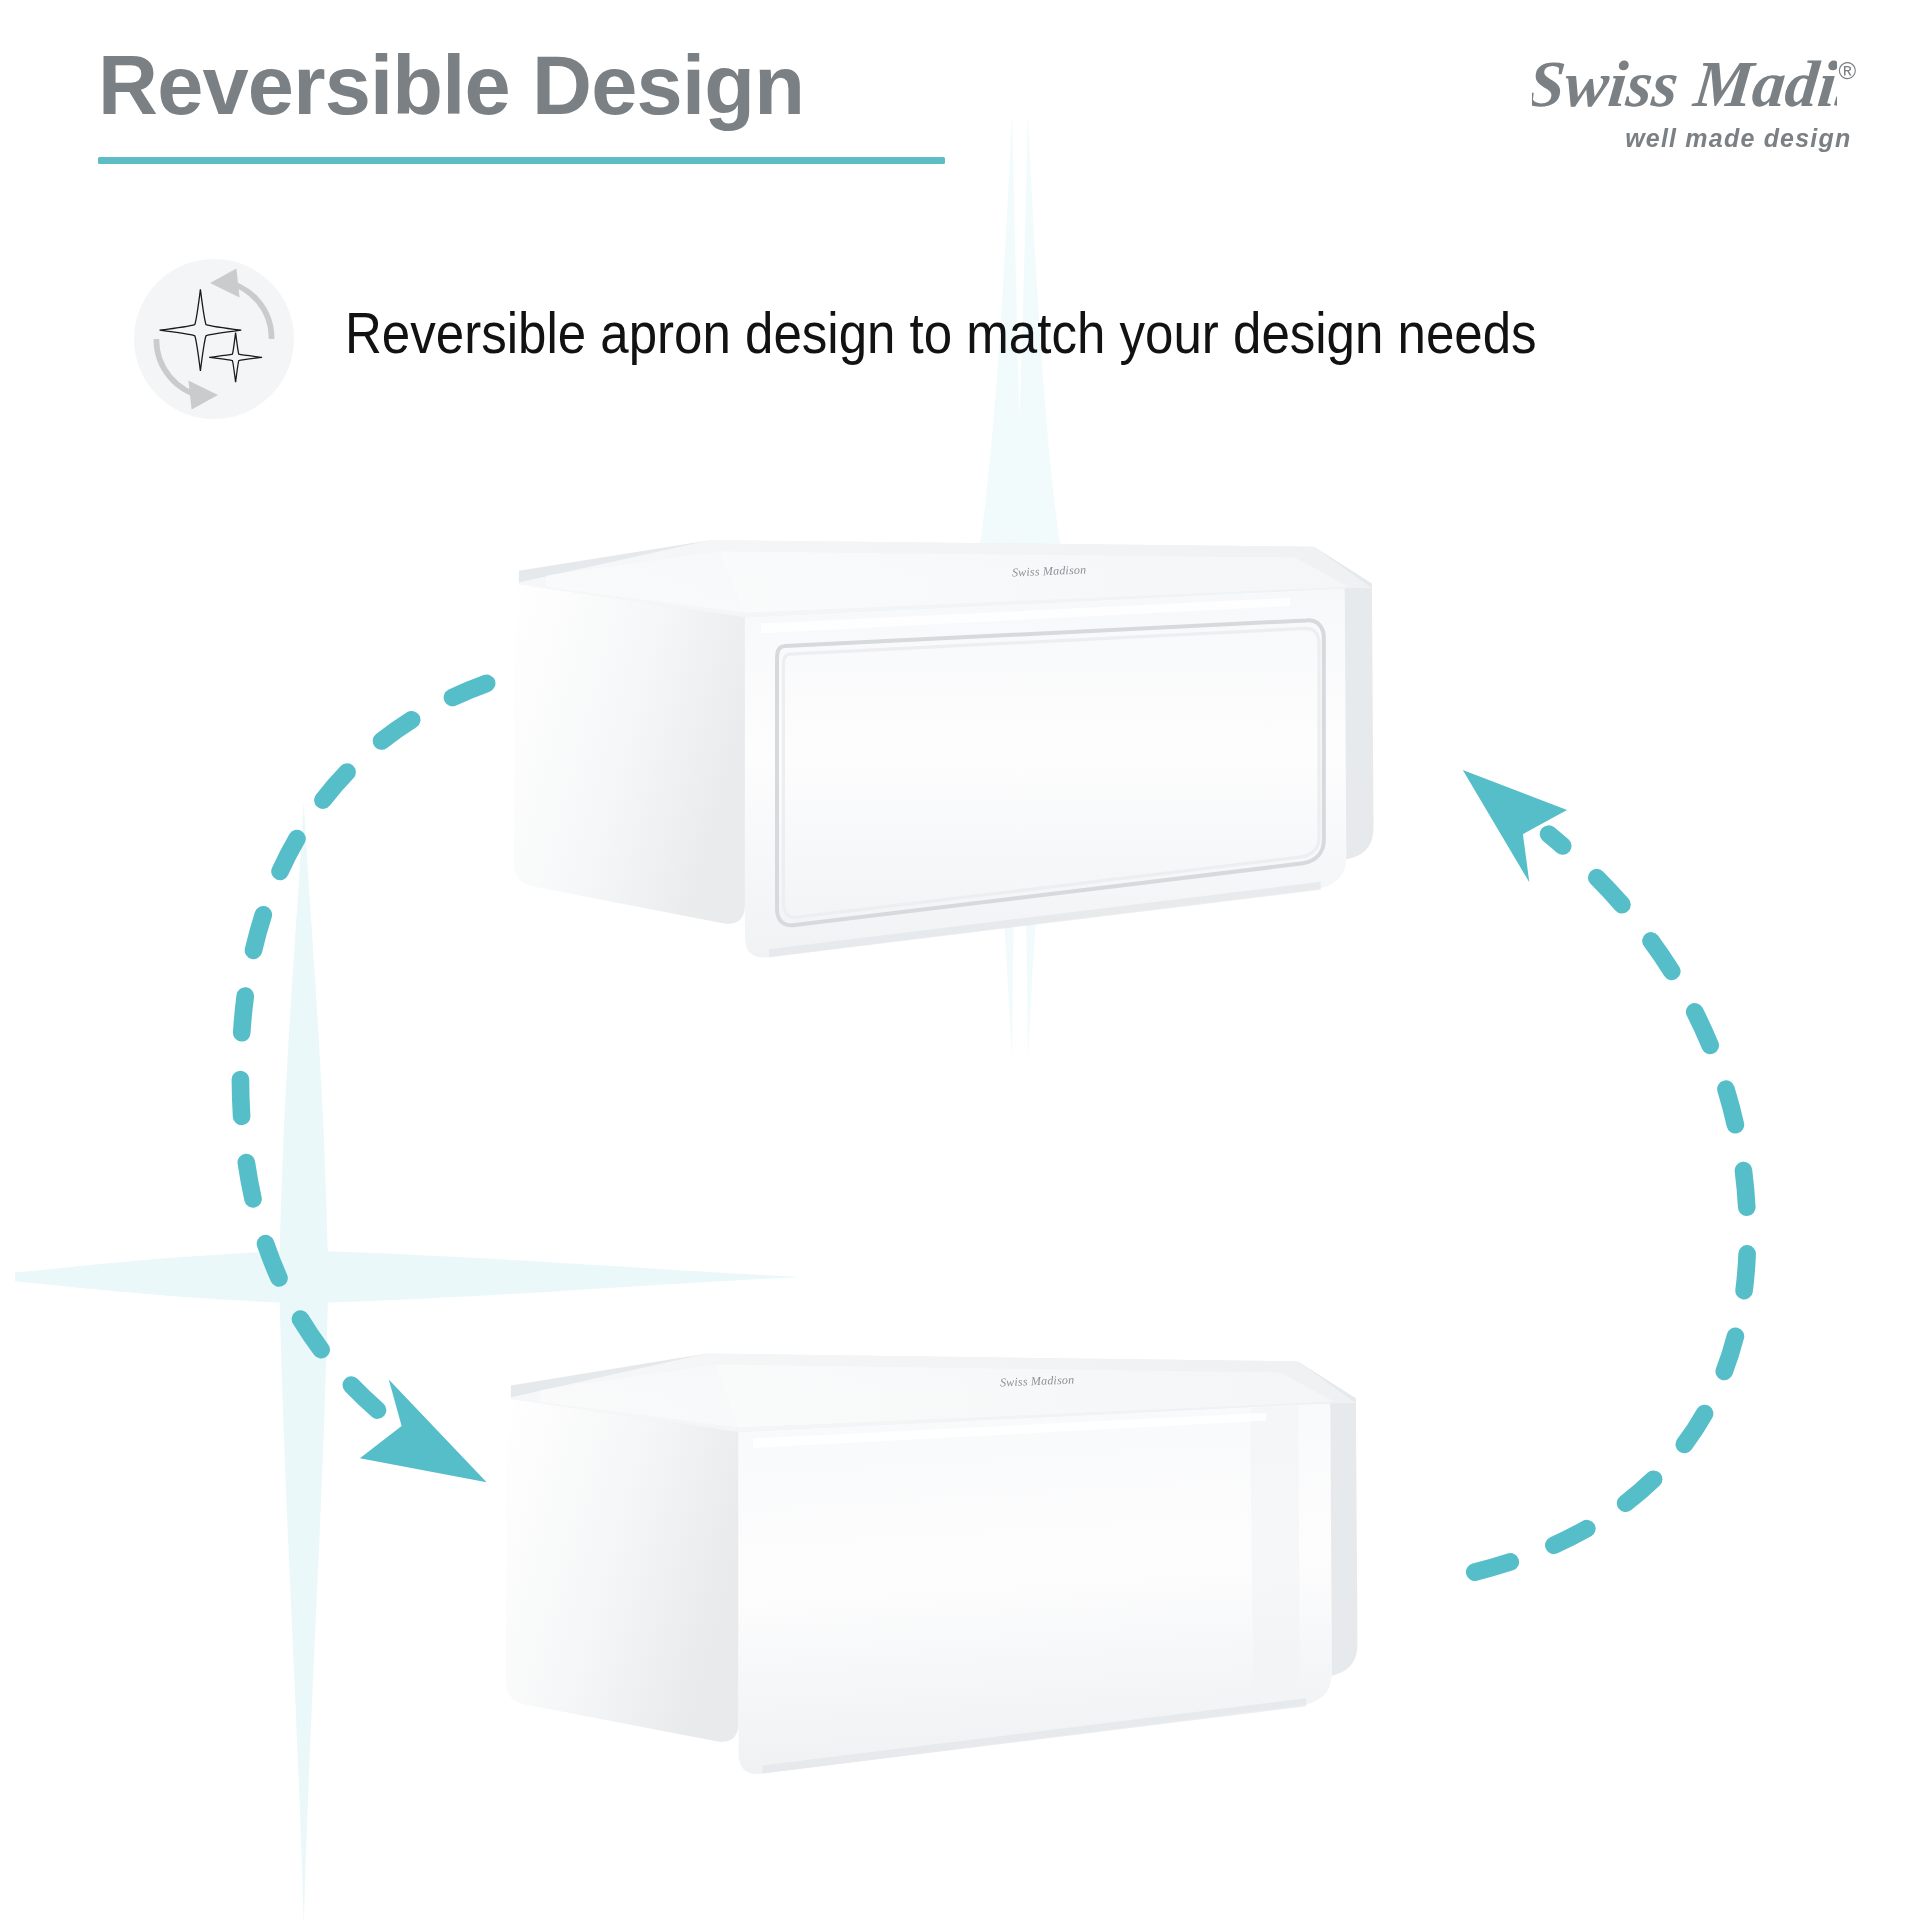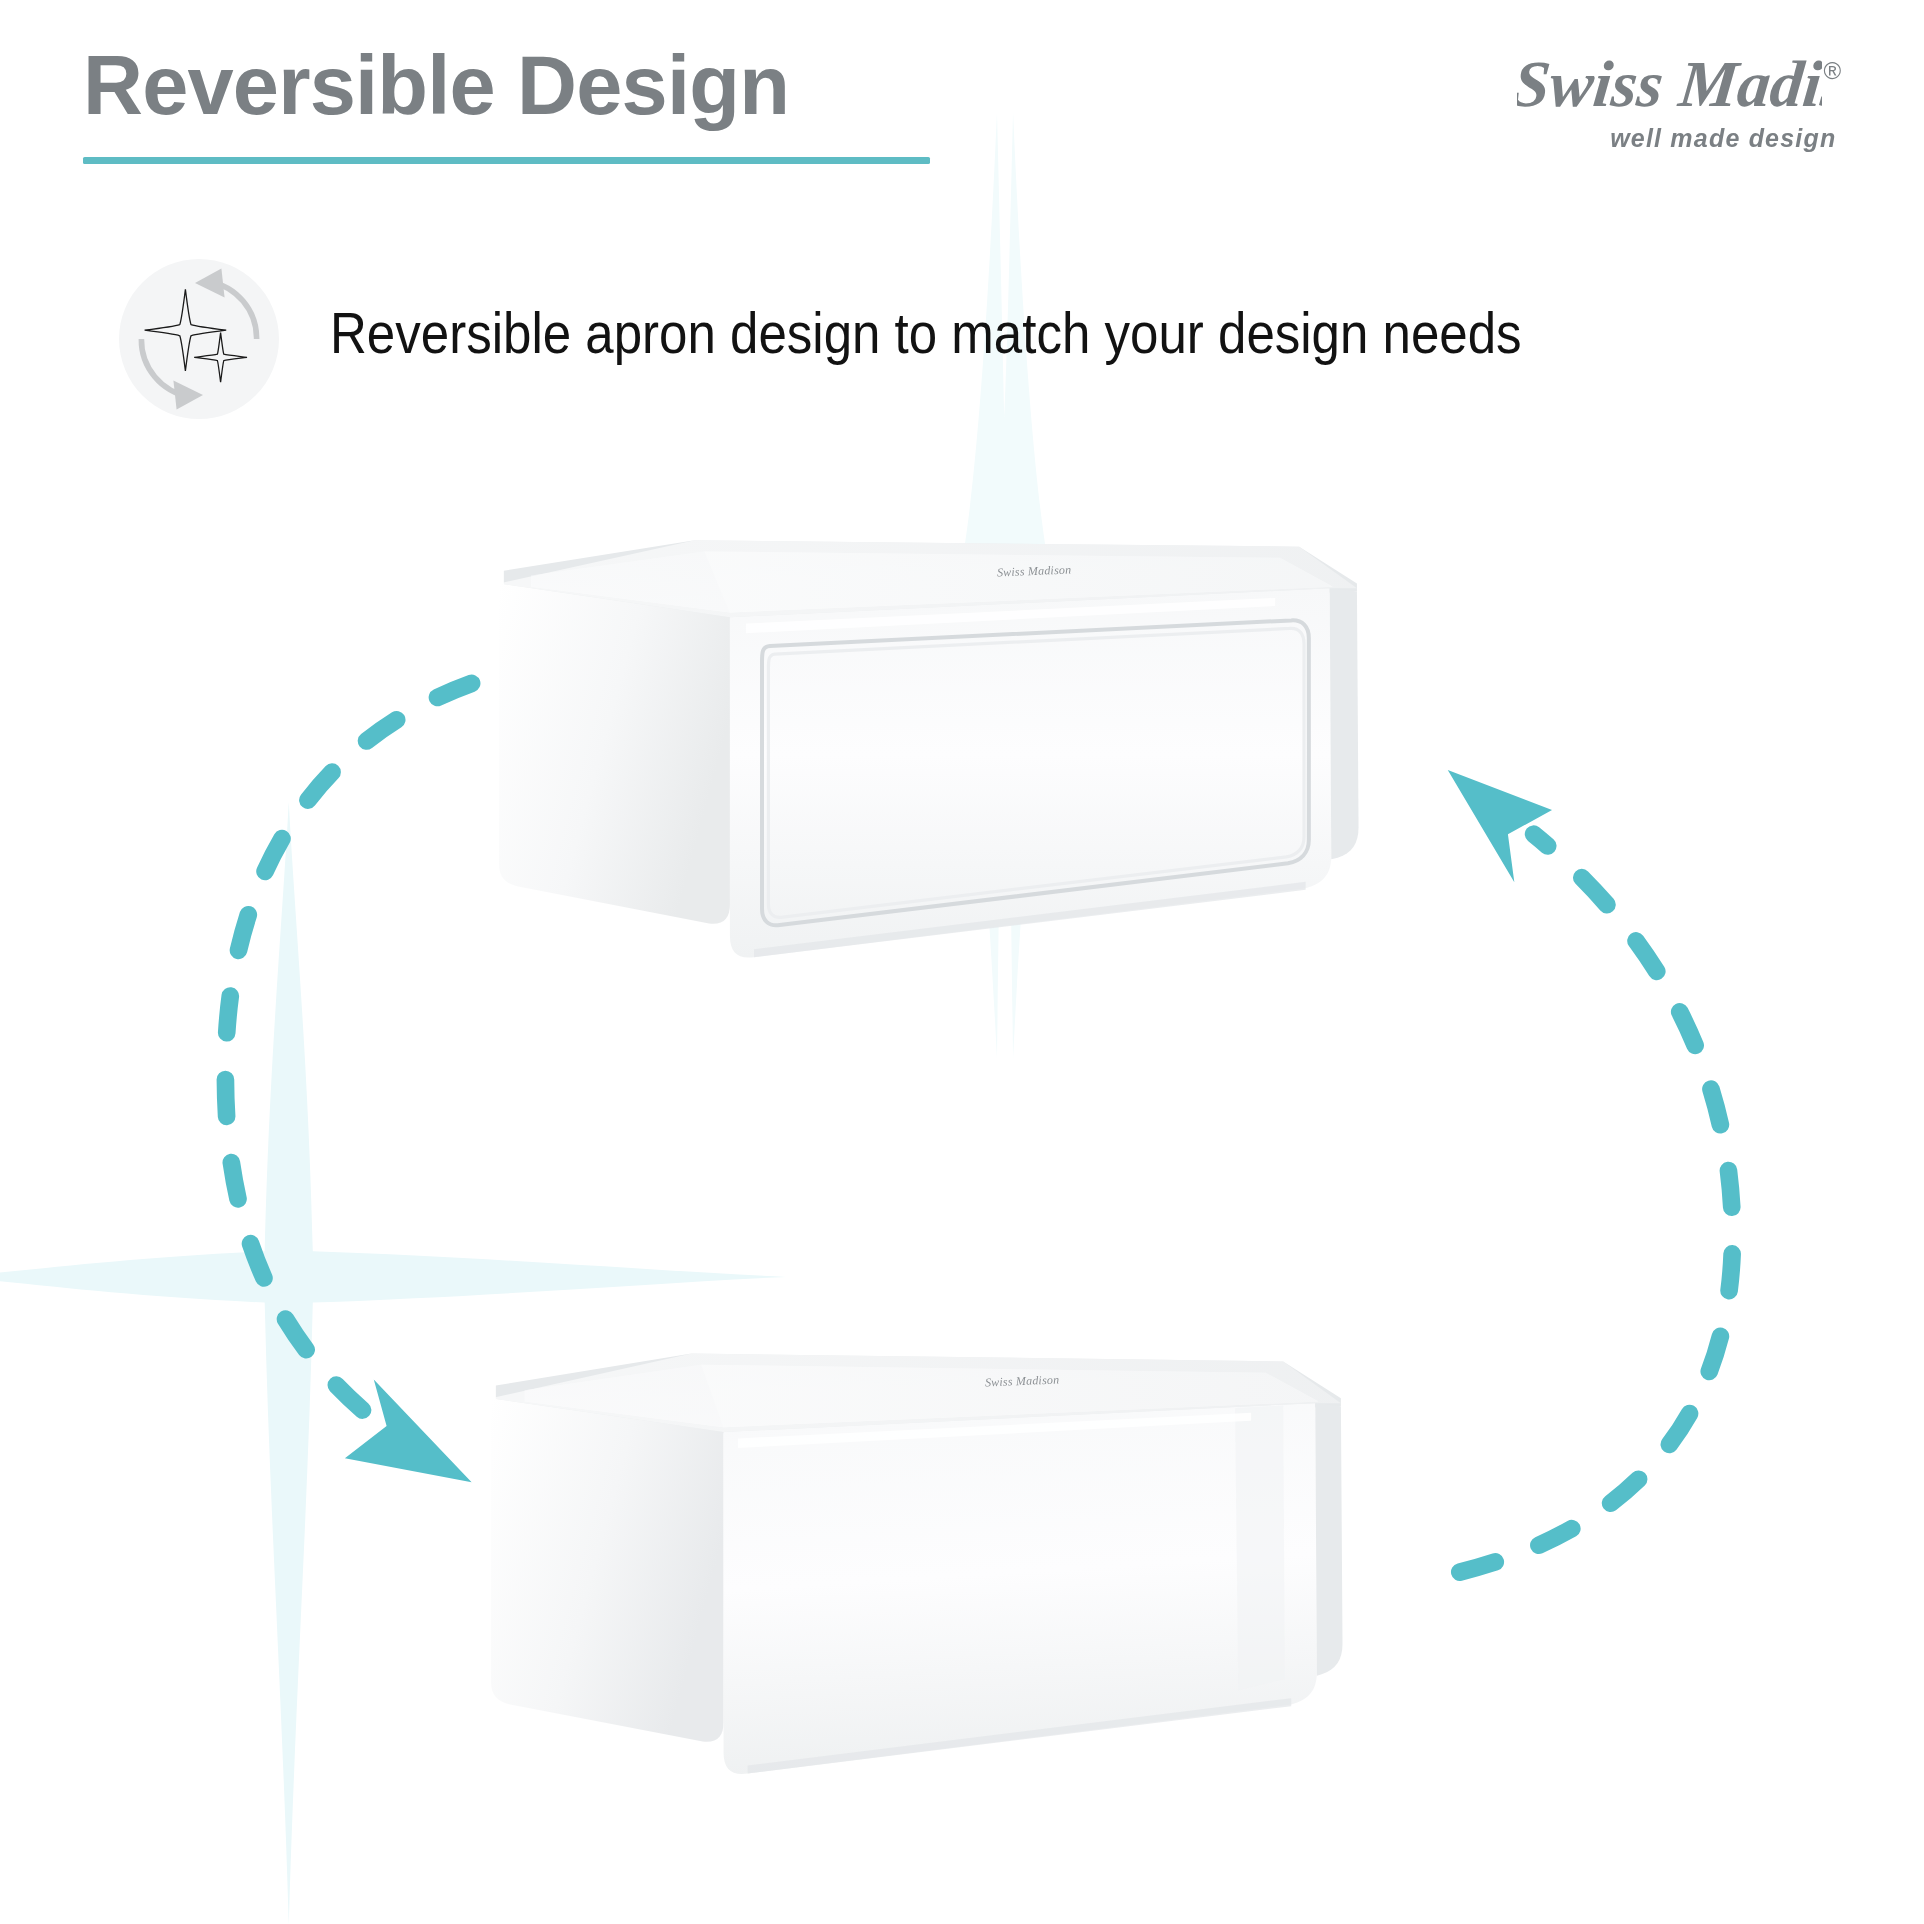--- a/index.html
+++ b/index.html
@@ -3,21 +3,21 @@
 <meta charset="utf-8">
 <style>
   * { margin:0; padding:0; box-sizing:border-box; }
   html,body { width:1925px; height:1925px; }
   body {
     background:#ffffff;
     font-family:"Liberation Sans", sans-serif;
     position:relative;
     overflow:hidden;
   }
-  #stage { position:absolute; inset:0; width:1573px; height:1925px; }
+  #stage { position:absolute; inset:0; width:1573px; height:1925px;margin-left:15px; }
 
   
   .bg-layer { position:absolute; inset:0; z-index:0; pointer-events:none; }
 
   
   .header { position:absolute; top:0; left:0; width:1925px; height:209px; z-index:5; }
   .page-title {
     position:absolute; left:83px; top:42px;
     font-size:83px; font-weight:bold; letter-spacing:-0.8px;
     color:#7b8084; line-height:1.05; white-space:nowrap;

